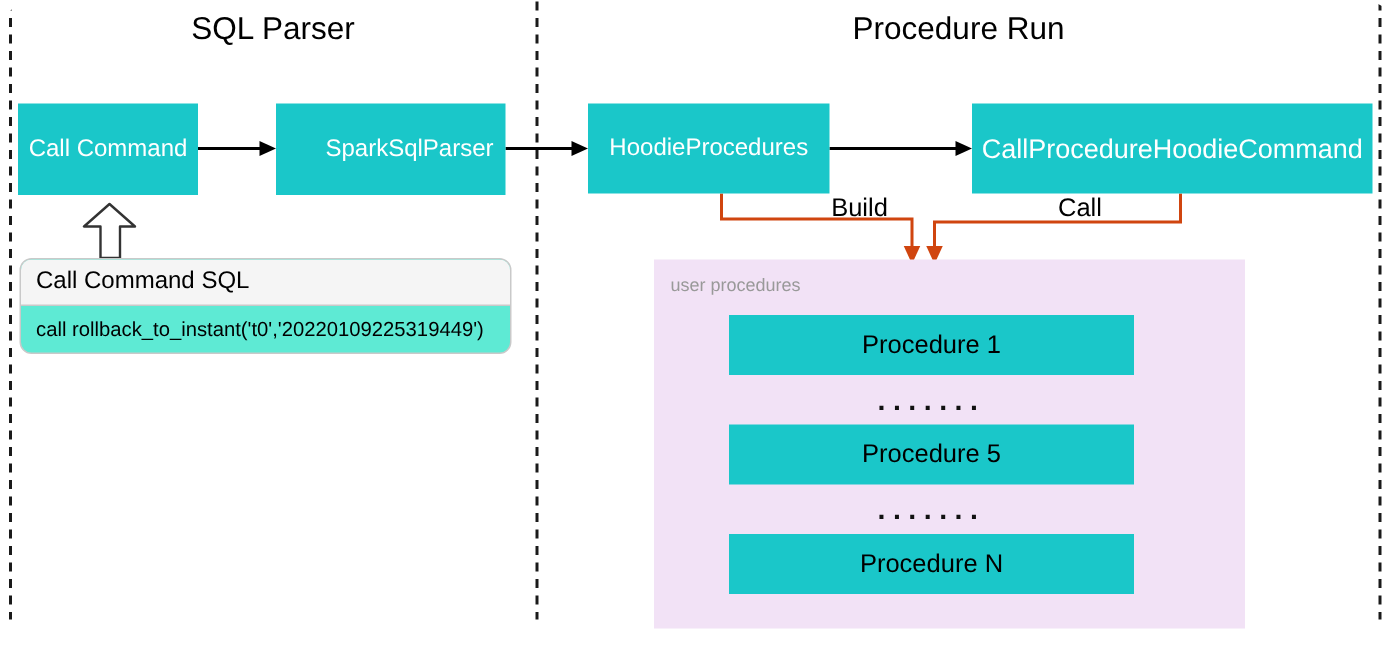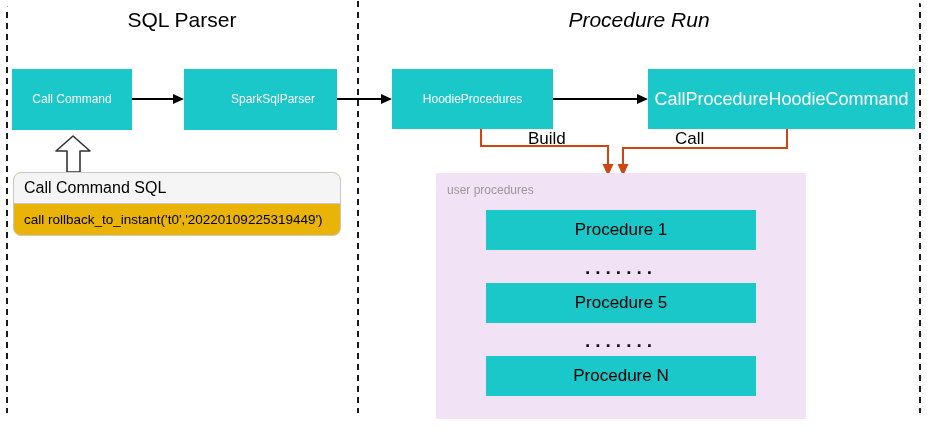--- a/index.html
+++ b/index.html
@@ -4,53 +4,54 @@
 <style>
   html,body{margin:0;padding:0;background:#fff;}
   #canvas{
     position:relative;width:932px;height:443px;background:#fff;
     font-family:"Liberation Sans",sans-serif;color:#000;overflow:hidden;border-radius:24px;
   }
   .section-title{
     position:absolute;top:8px;text-align:center;font-size:21px;color:#000;
   }
   #title-sql{left:6px;width:352px;}
-  #title-proc{left:358px;width:562px;font-style:italic;}
+  #title-proc{left:358px;width:562px;}
   .node{
     position:absolute;background:var(--teal);color:#fff;
     display:flex;align-items:center;justify-content:center;
-    text-align:center;font-size:12px;line-height:1.25;padding:2px;
+    text-align:center;font-size:16px;line-height:1.25;padding:2px;
     box-sizing:border-box;
   }
   #node-call-command{left:12px;top:69px;width:120px;height:61px;}
   #node-sparksqlparser{left:184px;top:69px;width:153px;height:61px;padding-left:27px;}
   #node-hoodieprocedures{left:392px;top:69px;width:161px;height:60px;}
   #node-callprochoodiecmd{left:648px;top:69px;width:267px;height:60px;font-size:18px;}
   .edge-label{
-    position:absolute;top:129px;width:90px;text-align:left;font-size:17px;color:#000;
+    position:absolute;top:129px;width:90px;text-align:center;font-size:17px;color:#000;
   }
   #label-build{left:528px;}
   #label-call{left:675px;}
   
   #sql-box{
-    position:absolute;left:13px;top:172px;width:328px;background:#eab308;
+    position:absolute;left:13px;top:172px;width:328px;background:#5eead4;
     border:1px solid #c9c9c9;border-radius:8px;overflow:hidden;box-sizing:border-box;
   }
   #sql-box .hdr{
     height:30px;line-height:30px;padding-left:10px;background:#f5f5f5;
     border-bottom:1px solid #c9c9c9;font-size:16px;
   }
   #sql-box .row{
     height:31px;line-height:31px;padding-left:10px;font-size:13.5px;white-space:nowrap;
   }
   #sql-box .row + .row{border-top:3px solid #a16207;}
   
   #user-procs{
     position:absolute;left:436px;top:173px;width:370px;height:246px;
     background:var(--purple_bg);
+    padding-left:24px;
   }
   #user-procs .up-label{
     position:absolute;left:11px;top:10px;font-size:12px;color:var(--gray_label);
   }
   .proc{
     position:absolute;left:50px;width:270px;height:40px;background:var(--teal);
     color:#000000;display:flex;align-items:center;justify-content:center;font-size:17px;
   }
   #proc-1{top:37px;}
   #proc-2{top:110px;}

